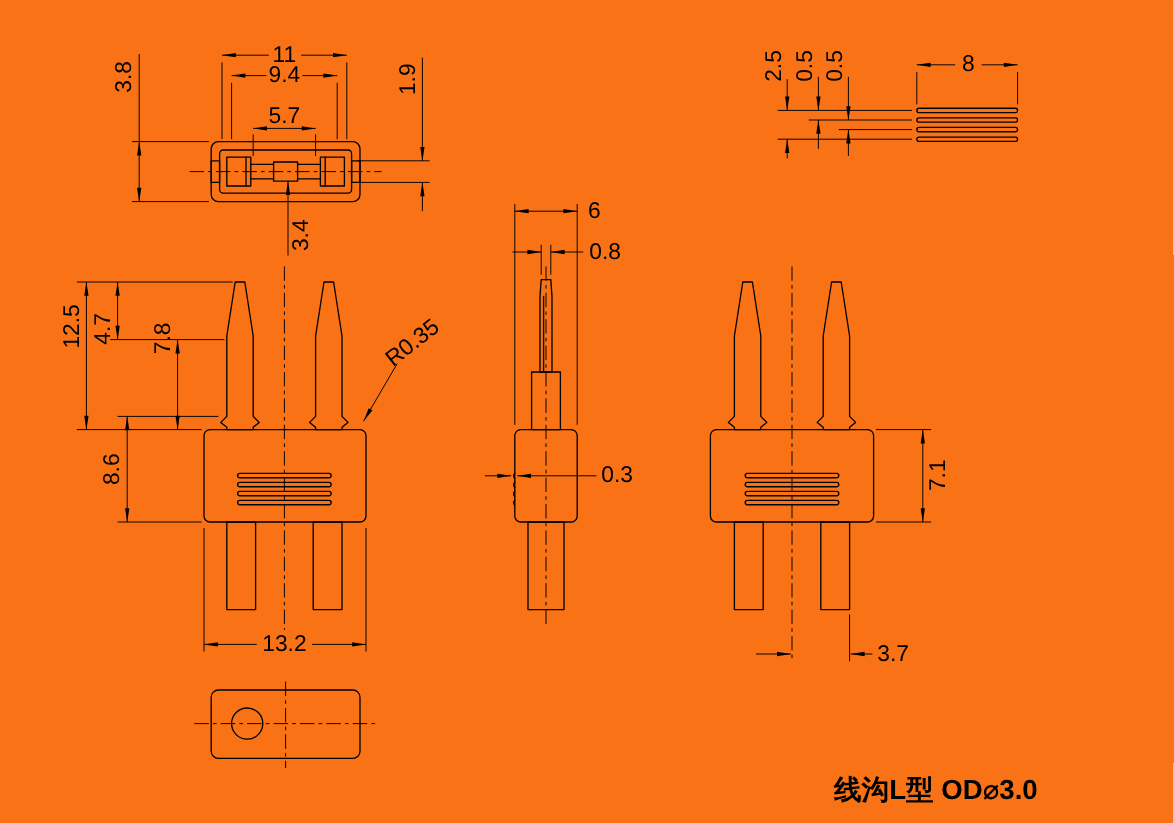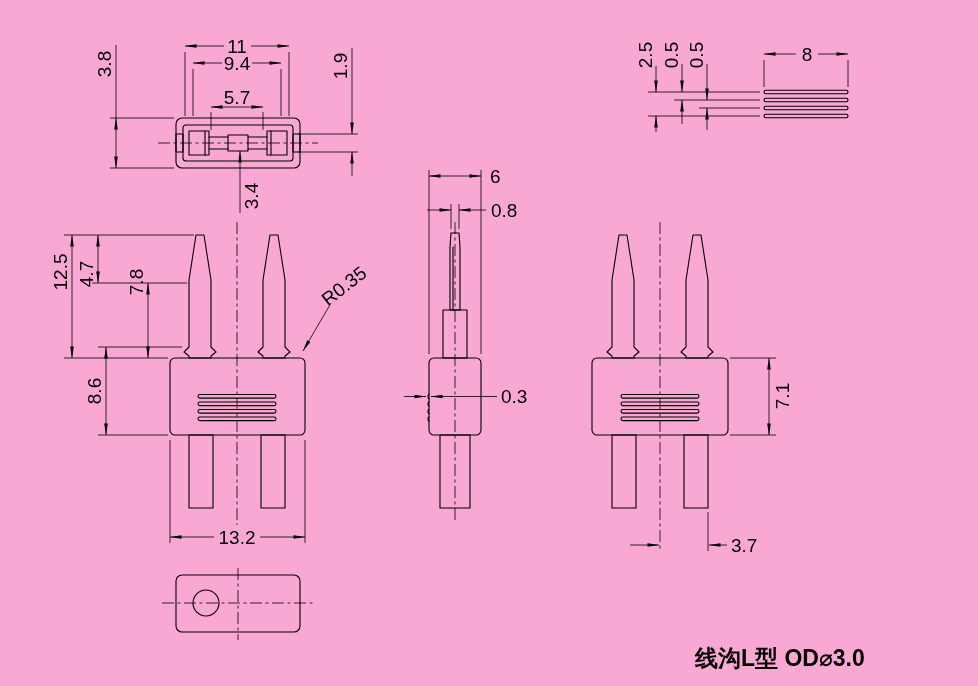--- a/index.html
+++ b/index.html
@@ -1,16 +1,16 @@
 <!DOCTYPE html>
 <html><head>
 <meta charset="utf-8">
 <style>
   html,body { margin:0; padding:0; background:#ffffff; }
-  .sheet { position:relative; width:978px; height:686px; background:#f9a8d4; overflow:hidden; }
+  .sheet { position:relative; width:978px; height:686px; background:#f97316; overflow:hidden; }
   svg { position:absolute; left:0; top:0; }
   
   .g  { stroke:#000; stroke-width:1.1; fill:none; stroke-linejoin:round; stroke-linecap:round; }
   
   .d  { stroke:#000; stroke-width:0.8; fill:none; }
   
   .cl { stroke:#000; stroke-width:0.8; fill:none; stroke-dasharray:12 3.5 3 3.5; }
   text { font-family:"Liberation Sans","DejaVu Sans",sans-serif; font-size:19px; fill:#000;
          text-anchor:middle; dominant-baseline:central; }
   text.ts { text-anchor:start; }

